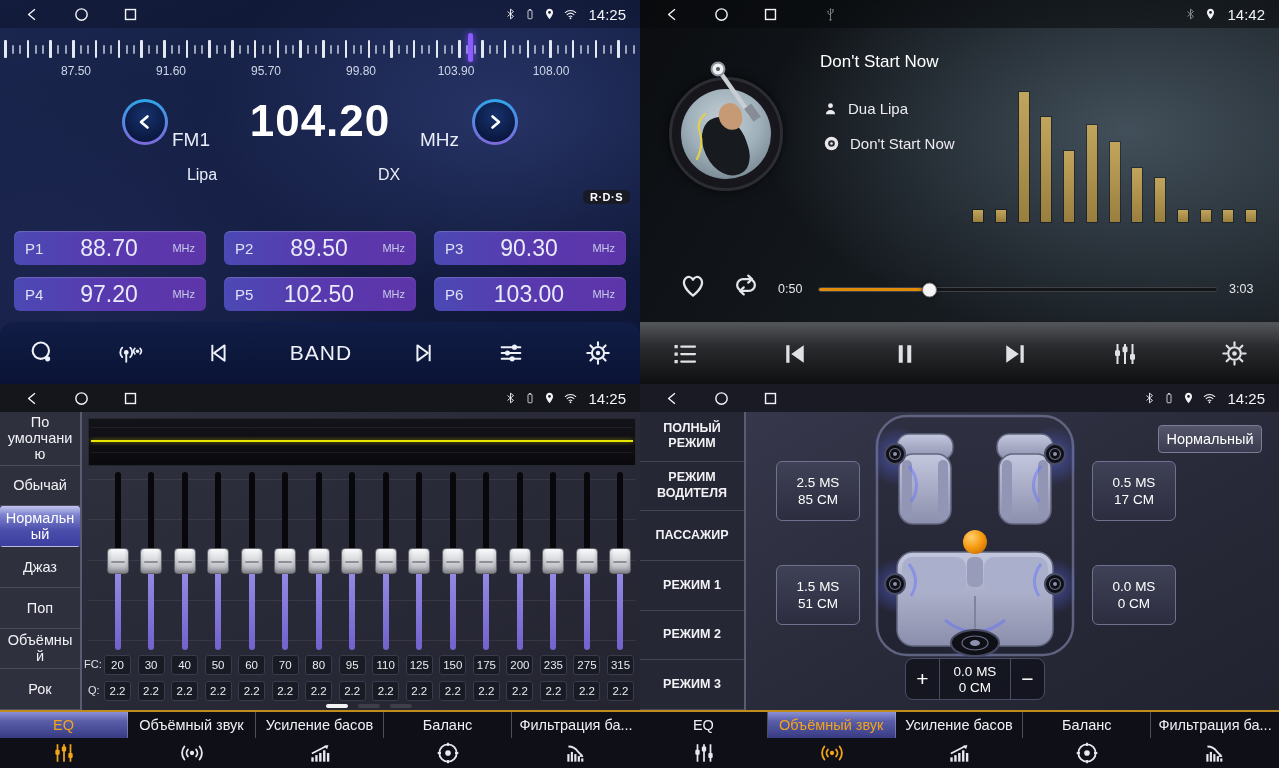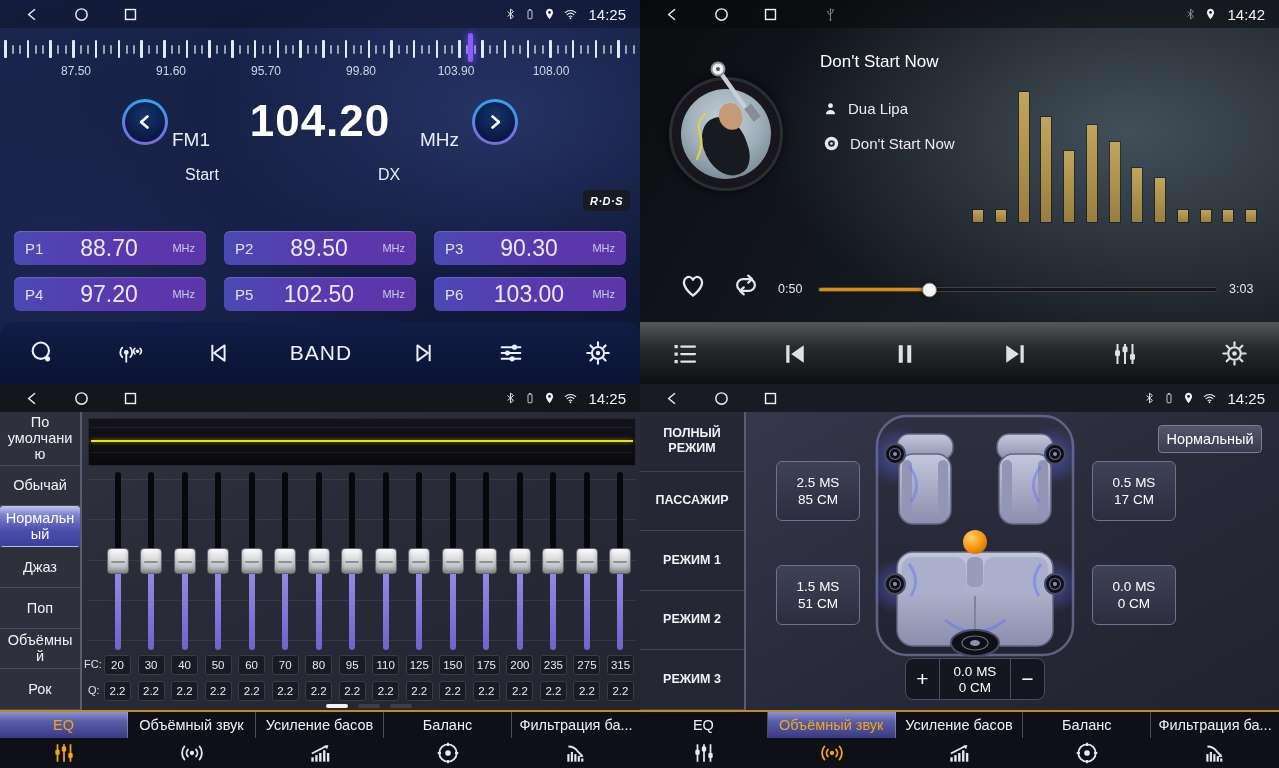--- a/index.html
+++ b/index.html
@@ -38,22 +38,22 @@
   .tick.t3 { height:18px; background:rgba(238,243,250,.95); width:2.5px; }
   .needle { position:absolute; left:468px; top:33px; width:5px; height:29px; border-radius:3px; background:#8a5cff; box-shadow:0 0 7px #7a4cff; z-index:2; }
   .scale-labels { position:absolute; left:45px; width:537px; top:64px; display:flex; justify-content:space-between; }
   .scale-labels span { width:62px; text-align:center; font-size:12px; color:#cfd6e8; }
   .cbtn { position:absolute; width:46px; height:46px; border-radius:50%;
     background:linear-gradient(180deg,#2fa6ea,#7e68da); padding:3px; border:none; cursor:pointer; }
   .cbtn .inn { width:100%; height:100%; border-radius:50%; display:flex; align-items:center; justify-content:center;
     background:radial-gradient(circle at 50% 35%, #16336c, #0a1740 75%); }
   .rlbl { position:absolute; color:#e9edf8; }
   .freq-big { position:absolute; left:230px; top:96px; width:180px; text-align:center; font-size:44px; font-weight:bold; color:#fff; letter-spacing:1px; }
-  .rds { position:absolute; left:583px; top:190px; width:47px; height:21px; background:#181b26; border-radius:5px;
-    color:#fff; font-size:11px; font-weight:bold; font-style:italic; display:flex; align-items:center; justify-content:center; letter-spacing:.5px; }
+  .rds { position:absolute; left:583px; top:190px; width:47px; height:14px; background:#181b26; border-radius:5px;
+    color:#fff; font-size:11px; font-weight:bold; display:flex; align-items:center; justify-content:center; letter-spacing:.5px; }
   .presets { position:absolute; left:14px; top:231px; display:grid; grid-template-columns:repeat(3,192px); column-gap:18px; row-gap:12px; }
   .preset { height:34px; border-radius:6px; display:flex; align-items:center; padding:0 11px; cursor:pointer;
     background:linear-gradient(92deg,#4b49b4 0%,#5a38ae 55%,#5d35a9 100%); box-shadow:inset 0 1px 1px rgba(255,255,255,.18); }
   .preset .pid { font-size:15px; color:#dfe2f6; width:28px; }
   .preset .pfr { flex:1; text-align:center; font-size:23px; color:#e8ebfa; }
   .preset .pun { font-size:11px; color:#c6cbe8; width:30px; text-align:right; }
   .rtoolbar { position:absolute; left:0; right:0; top:322px; height:62px; border-radius:14px 14px 0 0;
     background:linear-gradient(180deg,#111d46,#0a1334); display:flex; align-items:center; justify-content:space-between; padding:0 28px; color:#eef1f8; }
   .rtoolbar .band { font-size:21px; letter-spacing:1px; cursor:pointer; }
 
@@ -445,21 +445,21 @@
     <span class="rlbl" style="left:172px;top:129px;font-size:19px">FM1</span>
     <div class="freq-big">104.20</div>
     <span class="rlbl" style="left:420px;top:129px;font-size:19px">MHz</span>
     <button class="cbtn" style="left:472px;top:99px">
       <span class="inn">
           <svg class="i" width="24" height="24">
             <use href="#ic-chevr"></use>
           </svg>
         </span>
     </button>
-    <span class="rlbl" style="left:172px;top:166px;font-size:16px;width:60px;text-align:center">Start</span>
+    <span class="rlbl" style="left:172px;top:166px;font-size:16px;width:60px;text-align:center">Lipa</span>
     <span class="rlbl" style="left:378px;top:166px;font-size:16px">DX</span>
     <div class="rds">R·D·S</div>
 
     <div class="presets">
 
         <div class="preset">
           <span class="pid">P1</span>
           <span class="pfr">88.70</span>
           <span class="pun">MHz</span>
         </div>
@@ -979,20 +979,23 @@
         <span class="time">14:25</span>
       </span>
     </div>
 
     <div class="sidebar sb-sf">
 
         <div class="sideitem">
           <span>ПОЛНЫЙ РЕЖИМ</span>
         </div>
 
+        <div class="sideitem">
+          <span>РЕЖИМ ВОДИТЕЛЯ</span>
+        </div>
 
         <div class="sideitem">
           <span>ПАССАЖИР</span>
         </div>
 
         <div class="sideitem">
           <span>РЕЖИМ 1</span>
         </div>
 
         <div class="sideitem">

